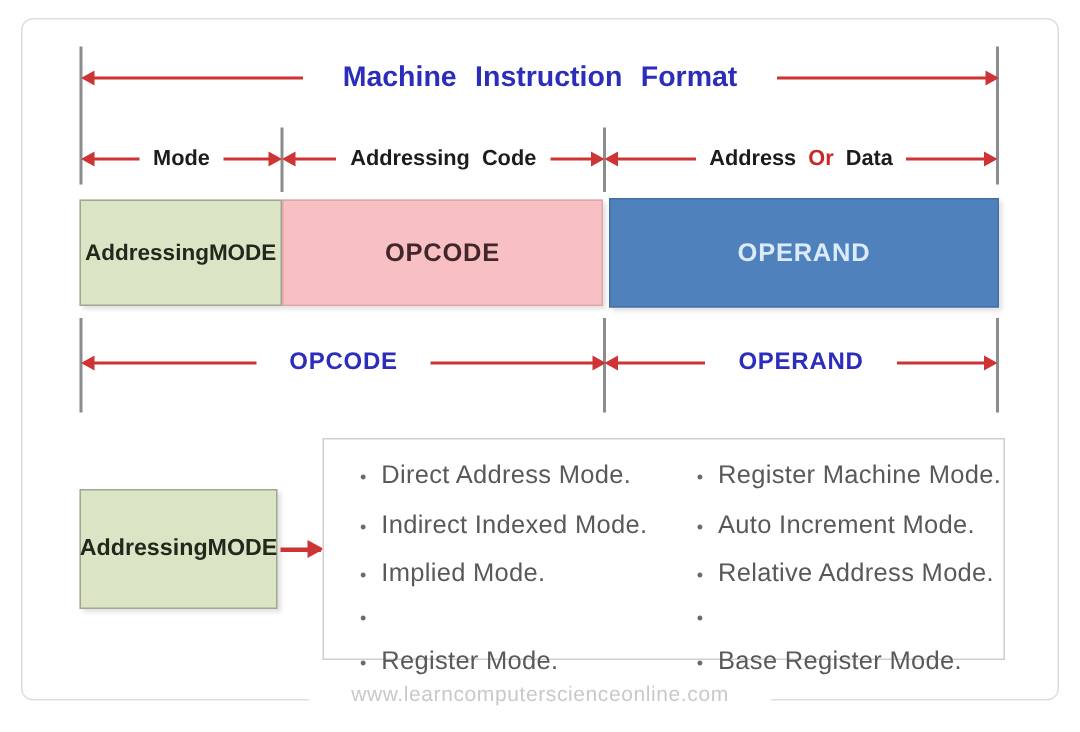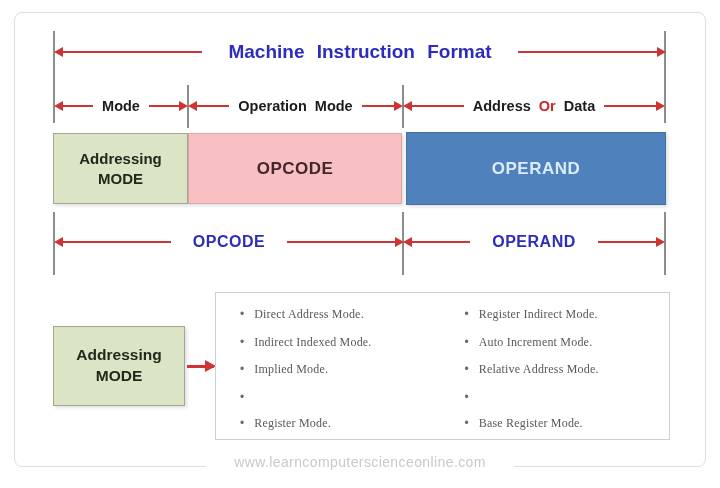--- a/index.html
+++ b/index.html
@@ -33,21 +33,21 @@
   .title-row{left:56px;top:39px;width:608px;height:26px;}
   .title-label{font-size:19px;font-weight:bold;color:var(--title-blue);word-spacing:7px;white-space:nowrap;margin:0 26px;}
 
   .fields-row-seg{top:94px;height:24px;}
   .seg-mode{left:56px;width:130px;}
   .seg-opcode{left:190px;width:211px;}
   .seg-address{left:405px;width:258px;align-items:center;}
   .field-label{font-size:14.5px;font-weight:bold;color:var(--label-dark);word-spacing:4px;white-space:nowrap;margin:0 9px;}
   .or-red{color:var(--or-red);}
 
-  .box{position:absolute;display:flex;flex-direction:column;align-items:center;justify-content:center;text-align:center;box-shadow:2px 2px 3px rgba(0,0,0,0.12);}
+  .box{position:absolute;display:flex;flex-direction:row;align-items:center;justify-content:center;text-align:center;box-shadow:2px 2px 3px rgba(0,0,0,0.12);}
   .box-green{left:53px;top:133px;width:135px;height:71px;background:var(--box-green-fill);border:1px solid var(--box-green-border);}
   .box-green .l1,.box-green .l2{font-size:15px;font-weight:bold;color:#23281c;line-height:1.3;}
   .box-pink{left:188px;top:133px;width:214px;height:71px;background:var(--box-pink-fill);border:1px solid var(--box-pink-border);}
   .box-pink .bx-label{font-size:17px;font-weight:bold;color:var(--opcode-text);letter-spacing:0.5px;}
   .box-blue{left:406px;top:132px;width:260px;height:73px;background:var(--box-blue-fill);border:1px solid var(--box-blue-border);}
   .box-blue .bx-label{font-size:17px;font-weight:bold;color:var(--operand-text);letter-spacing:0.5px;}
 
   .row2-seg{top:230px;height:24px;}
   .seg2-opcode{left:56px;width:346px;}
   .seg2-operand{left:405px;width:258px;}
@@ -57,21 +57,21 @@
   .box-green2 .l1,.box-green2 .l2{font-size:15.5px;font-weight:bold;color:#23281c;line-height:1.35;}
 
   .pointer-arr{position:absolute;left:187px;top:365px;width:27px;height:3px;background:var(--arrow-red);}
   .pointer-arr::after{content:"";position:absolute;right:-2px;top:-5px;border:6.5px solid transparent;border-right:0;border-left:11px solid var(--arrow-red);}
 
   .list-box{position:absolute;left:215px;top:292px;width:455px;height:148px;background:#fff;border:1px solid #cfcfcf;display:grid;grid-template-columns:1fr 1fr;padding-top:14px;}
   .mode-col-left{padding-left:24px;}
   .mode-col-right{padding-left:22px;}
   .mode-item{display:flex;align-items:baseline;margin-bottom:12.5px;white-space:nowrap;}
   .mode-item .bullet{font-size:12px;color:#6a6a6a;margin-right:10px;}
-  .mode-item .mode-text{font-size:12px;color:var(--list-text);letter-spacing:0.2px;font-family:Liberation Serif, serif;}
+  .mode-item .mode-text{font-size:17px;color:var(--list-text);letter-spacing:0.2px;}
 
   .footer{position:absolute;left:0;right:0;top:450px;height:26px;text-align:center;}
   .footer .wm{display:inline-block;background:#fff;padding:0 28px;font-size:14px;color:var(--footer-gray);letter-spacing:0.4px;line-height:24px;}
 </style>
 </head>
 <body>
 
 <div class="stage">
   <div class="frame"></div>
 
@@ -89,21 +89,21 @@
     <div class="arr hr"></div>
   </div>
 
   <div class="dim-row fields-row-seg seg-mode">
     <div class="arr hl"></div>
     <span class="field-label">Mode</span>
     <div class="arr hr"></div>
   </div>
   <div class="dim-row fields-row-seg seg-opcode">
     <div class="arr hl"></div>
-    <span class="field-label">Operation Mode</span>
+    <span class="field-label">Addressing Code</span>
     <div class="arr hr"></div>
   </div>
   <div class="dim-row fields-row-seg seg-address">
     <div class="arr hl"></div>
     <span class="field-label"><span>Address</span> <span class="or-red">Or</span> <span>Data</span></span>
     <div class="arr hr"></div>
   </div>
 
   <div class="box box-green">
     <span class="l1">Addressing</span>
@@ -151,21 +151,21 @@
           <span class="bullet">•</span>
         </div>
         <div class="mode-item">
           <span class="bullet">•</span>
           <span class="mode-text">Register Mode.</span>
         </div>
       </div>
     <div class="mode-col-right">
         <div class="mode-item">
           <span class="bullet">•</span>
-          <span class="mode-text">Register Indirect Mode.</span>
+          <span class="mode-text">Register Machine Mode.</span>
         </div>
         <div class="mode-item">
           <span class="bullet">•</span>
           <span class="mode-text">Auto Increment Mode.</span>
         </div>
         <div class="mode-item">
           <span class="bullet">•</span>
           <span class="mode-text">Relative Address Mode.</span>
         </div>
         <div class="mode-item">

